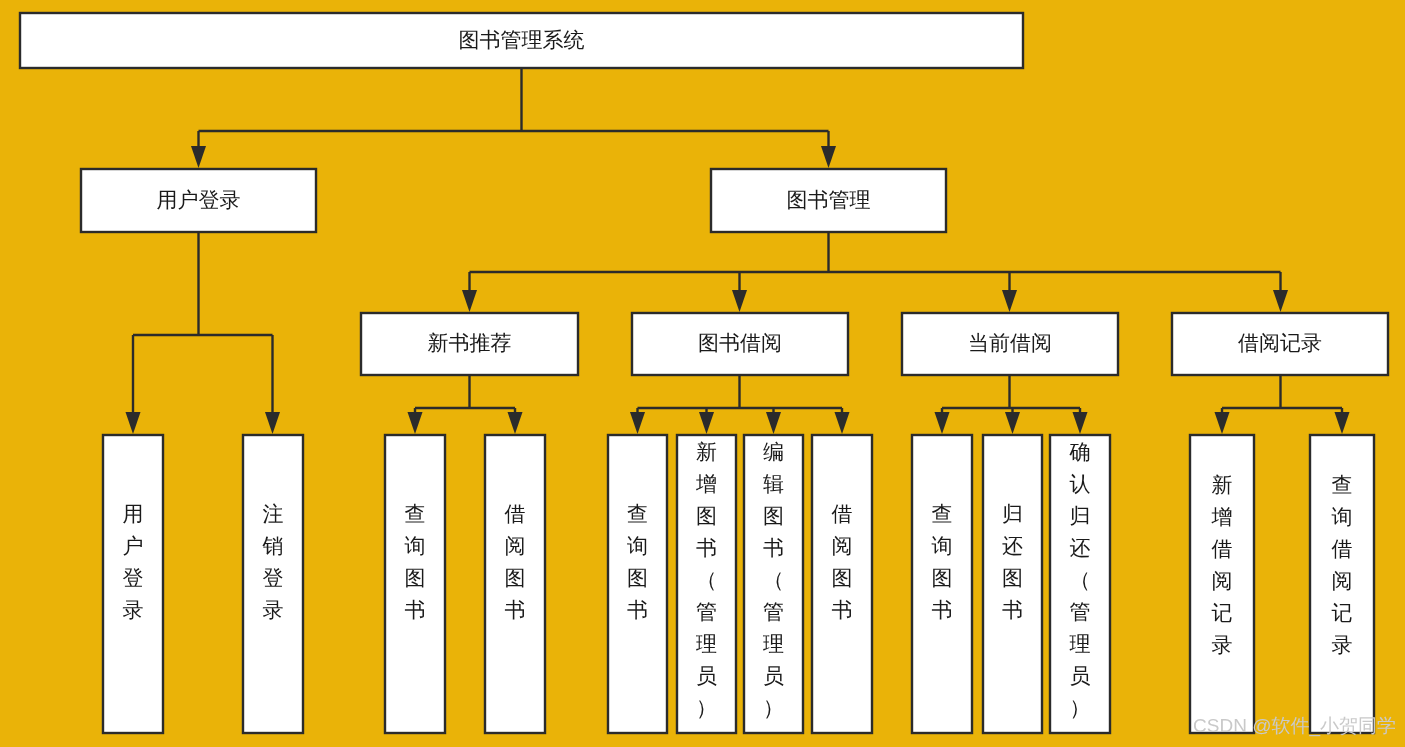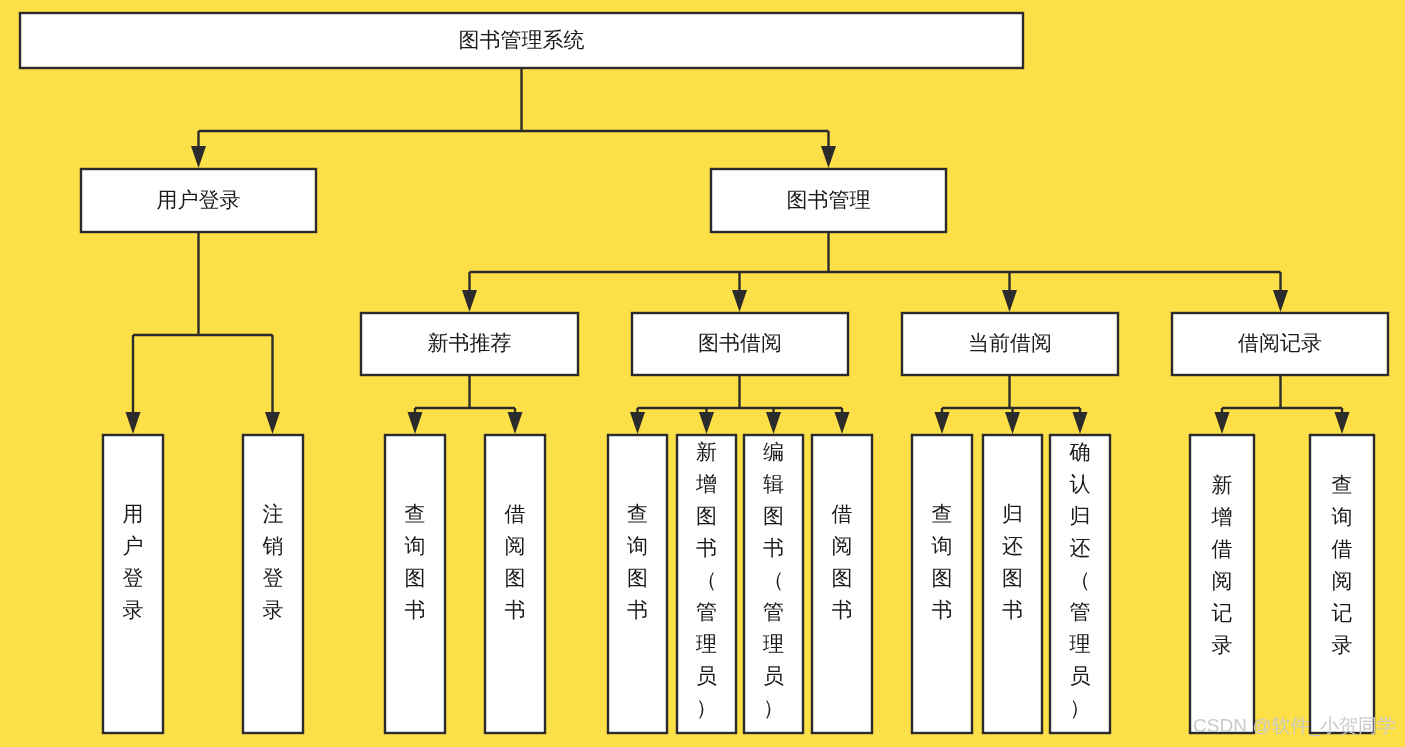--- a/index.html
+++ b/index.html
@@ -10,21 +10,21 @@
   body {
     width: 1405px;
     height: 747px;
     overflow: hidden;
     font-family: "Liberation Sans", "DejaVu Sans", sans-serif;
   }
   #diagram-root {
     position: relative;
     width: 1405px;
     height: 747px;
-    background: #fde047;
+    background: #eab308;
     text-decoration: underline;
   }
   svg#flow-svg {
     position: absolute;
     left: 0;
     top: 0;
     width: 1405px;
     height: 747px;
   }
   .node-box {

